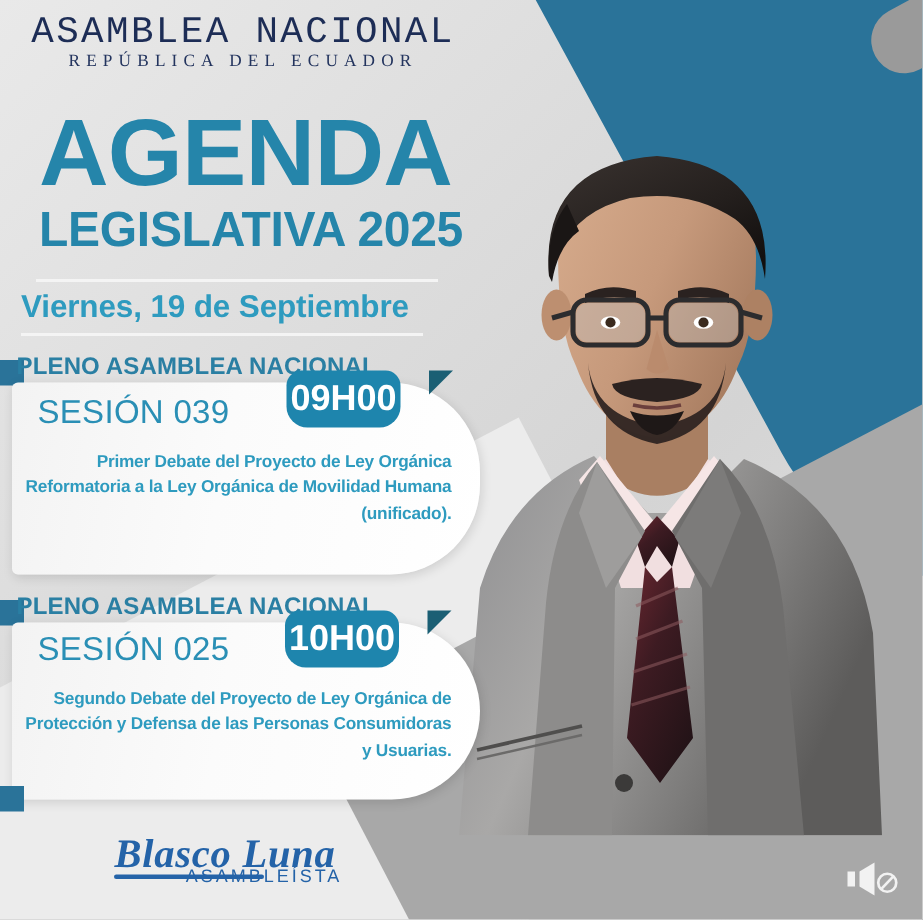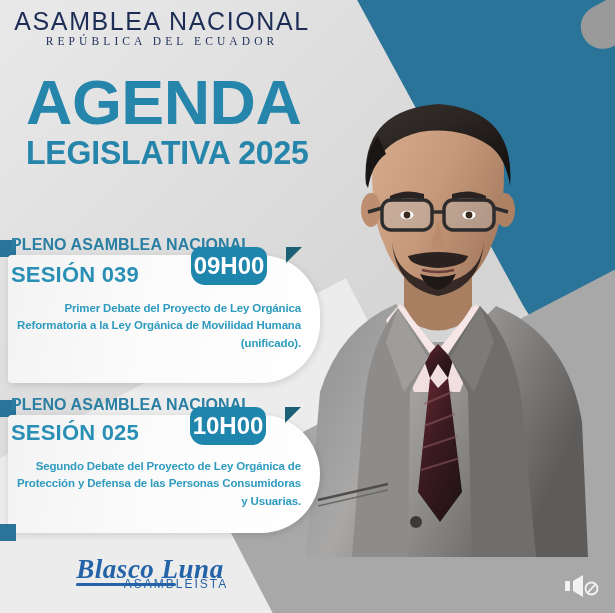--- a/index.html
+++ b/index.html
@@ -80,21 +80,21 @@
 
   
   .logo {
     position: absolute;
     left: 12px;
     top: 8px;
     width: 300px;
     text-align: center;
   }
   .logo-main {
-    font-family: Liberation Sans, sans-serif;
+    font-family: Liberation Mono, monospace;
     font-size: 25px;
     letter-spacing: 1.6px;
     color: #1d2d56;
     font-weight: 400;
     line-height: 1.08;
     white-space: nowrap;
   }
   .logo-sub {
     font-family: "Liberation Serif", serif;
     font-size: 11.5px;
@@ -199,23 +199,23 @@
     font-weight: bold;
     font-size: 16px;
     color: #2a7fa3;
     letter-spacing: 0.1px;
     white-space: nowrap;
     z-index: 4;
   }
 
   .sesion {
     position: absolute;
-    left: 11px;
-    font-family: "Liberation Sans Narrow", "Liberation Sans", sans-serif;
-    font-weight: bold;
+    left: 25px;
+    font-family: "Liberation Sans Narrow", "Liberation Sans", sans-serif;
+    font-weight: normal;
     font-size: 22px;
     color: #2a8fb5;
     letter-spacing: 0.2px;
     z-index: 4;
     white-space: nowrap;
   }
   .card-group.one .sesion { top: 26px; }
   .card-group.two .sesion { top: 24px; }
 
   .desc {
@@ -416,20 +416,25 @@
   <div class="logo">
     <div class="logo-main">ASAMBLEA NACIONAL</div>
     <div class="logo-sub">REPÚBLICA DEL ECUADOR</div>
   </div>
 
   <div class="title-block">
     <div class="agenda">AGENDA</div>
     <div class="legislativa">LEGISLATIVA 2025</div>
   </div>
 
+  <div class="date-wrap">
+    <div class="date-rule-top"></div>
+    <div class="date-text">Viernes, 19 de Septiembre</div>
+    <div class="date-rule-bot"></div>
+  </div>
 
   <div class="card-group one">
     <div class="left-tab top"></div>
     <div class="card-surface one"></div>
     <div class="pleno">PLENO ASAMBLEA NACIONAL</div>
     <div class="sesion">SESIÓN 039</div>
     <div class="ribbon-fold"></div>
     <div class="time-badge">
       <span>09H00</span>
     </div>

